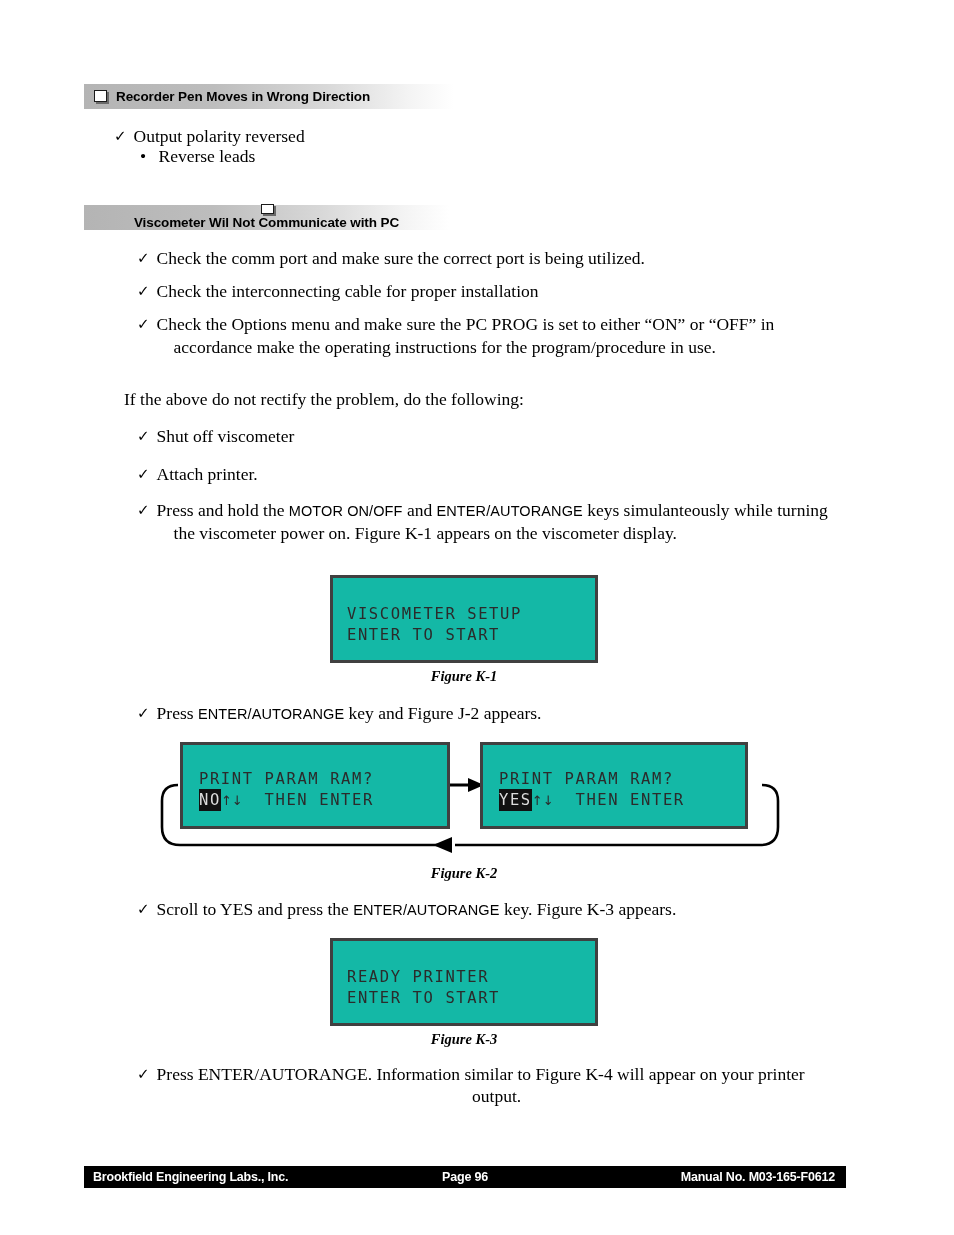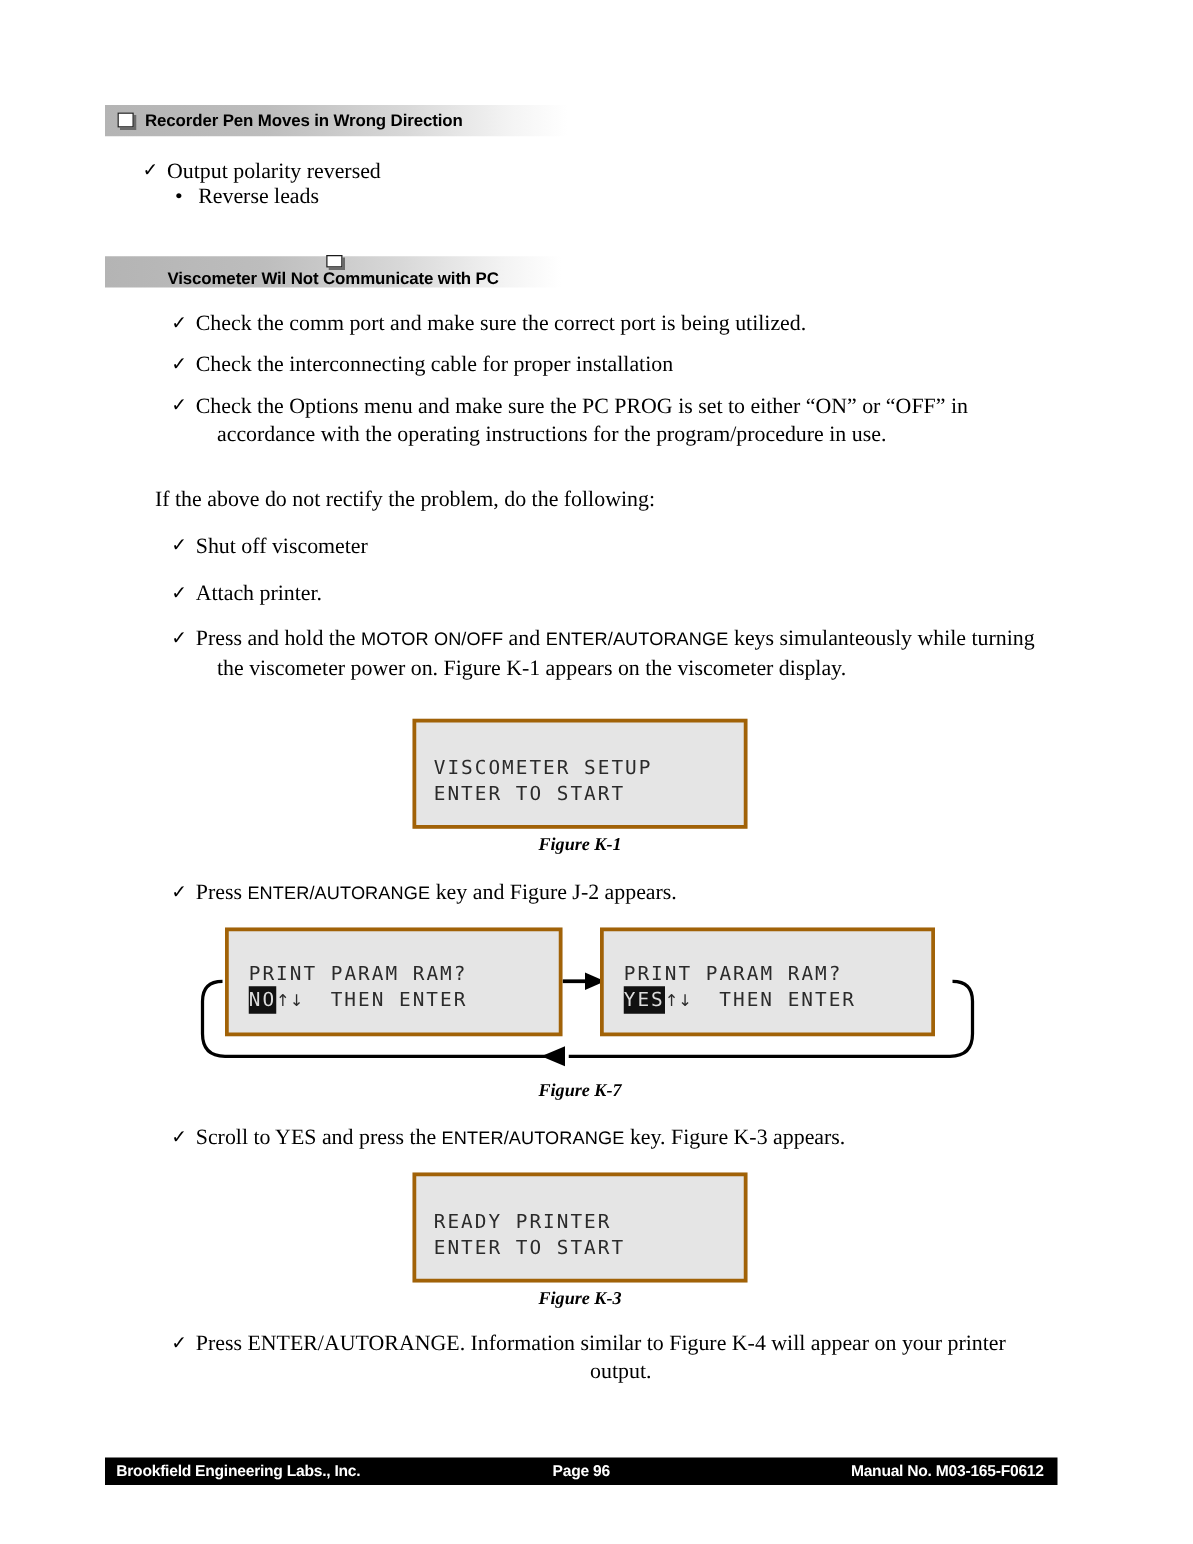--- a/index.html
+++ b/index.html
@@ -82,22 +82,22 @@
   .bullet-sub {
     position: absolute;
     font-family: "Liberation Serif", serif;
     font-size: 17.5px;
     line-height: 20px;
   }
 
   
   .lcd {
     position: absolute;
-    background: #e5e5e5;
-    border: 3px solid #a16207;
+    background: #14b8a6;
+    border: 3px solid #404040;
     box-sizing: border-box;
     font-family: "DejaVu Sans Mono", monospace;
     font-size: 15.5px;
     letter-spacing: 1.6px;
     color: #2b2b2b;
     overflow: hidden;
   }
   .lcd-line {
     white-space: pre;
     line-height: 21px;
@@ -181,21 +181,21 @@
 
   <div class="check-item" style="left:137px; top:281px; width:720px;">
     <span class="chk">✓</span>
     <span class="chk-text">Check the interconnecting cable for proper installation</span>
   </div>
 
   <div class="check-item" style="left:137px; top:314px; width:720px;">
     <span class="chk">✓</span>
     <span class="chk-text">
       <span>Check the Options menu and make sure the PC PROG is set to either “ON” or “OFF” in</span>
-      <span style="display:block; margin-left:17px; margin-top:1px;">accordance with the operating instructions for the program/procedure in use.</span>
+      <span style="display:block; margin-left:17px; margin-top:1px;">accordance make the operating instructions for the program/procedure in use.</span>
     </span>
   </div>
 
   <div class="para" style="left:124px; top:389px; width:700px;">If the above do not rectify the problem, do the following:</div>
 
   <div class="check-item" style="left:137px; top:426px; width:700px;">
     <span class="chk">✓</span>
     <span class="chk-text">Shut off viscometer</span>
   </div>
 
@@ -240,21 +240,21 @@
   <div class="lcd" style="left:180px; top:742px; width:270px; height:87px; padding:24px 0 0 16px;">
     <div class="lcd-line">PRINT PARAM RAM?</div>
     <div class="lcd-line"><span class="inv">NO</span><span class="arrows">↑↓</span><span>  THEN ENTER</span></div>
   </div>
 
   <div class="lcd" style="left:480px; top:742px; width:268px; height:87px; padding:24px 0 0 16px;">
     <div class="lcd-line">PRINT PARAM RAM?</div>
     <div class="lcd-line"><span class="inv">YES</span><span class="arrows">↑↓</span><span>  THEN ENTER</span></div>
   </div>
 
-  <div class="fig-caption" style="left:330px; top:865px; width:268px;">Figure K-7</div>
+  <div class="fig-caption" style="left:330px; top:865px; width:268px;">Figure K-2</div>
 
   <div class="check-item" style="left:137px; top:899px; width:700px;">
     <span class="chk">✓</span>
     <span class="chk-text">
       <span>Scroll to YES and press the </span><span class="sc">ENTER/AUTORANGE</span><span> key.  Figure K-3 appears.</span>
     </span>
   </div>
 
   <div class="lcd" style="left:330px; top:938px; width:268px; height:88px; padding:26px 0 0 14px;">
     <div class="lcd-line">READY PRINTER</div>

